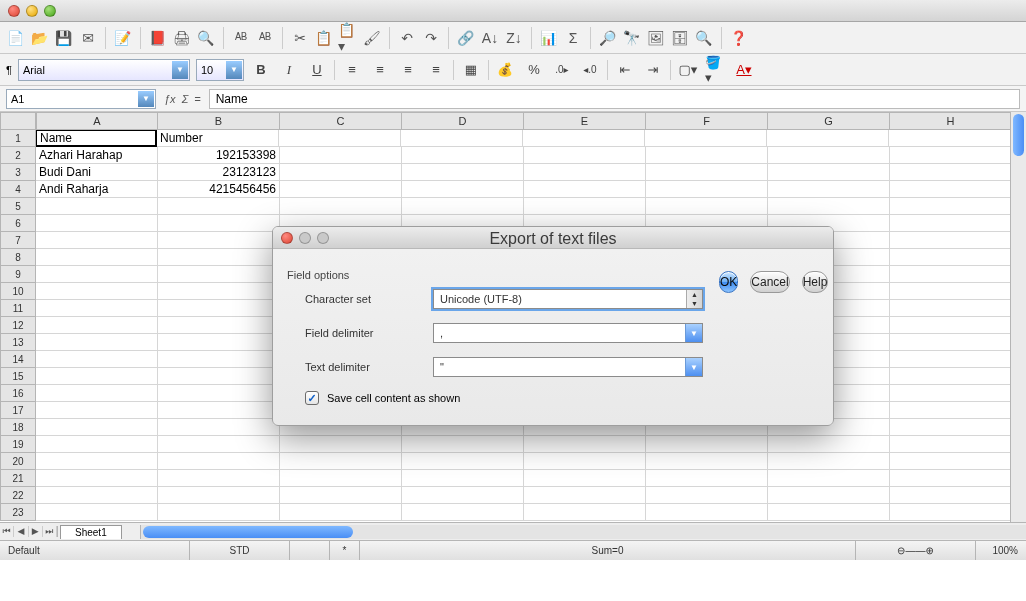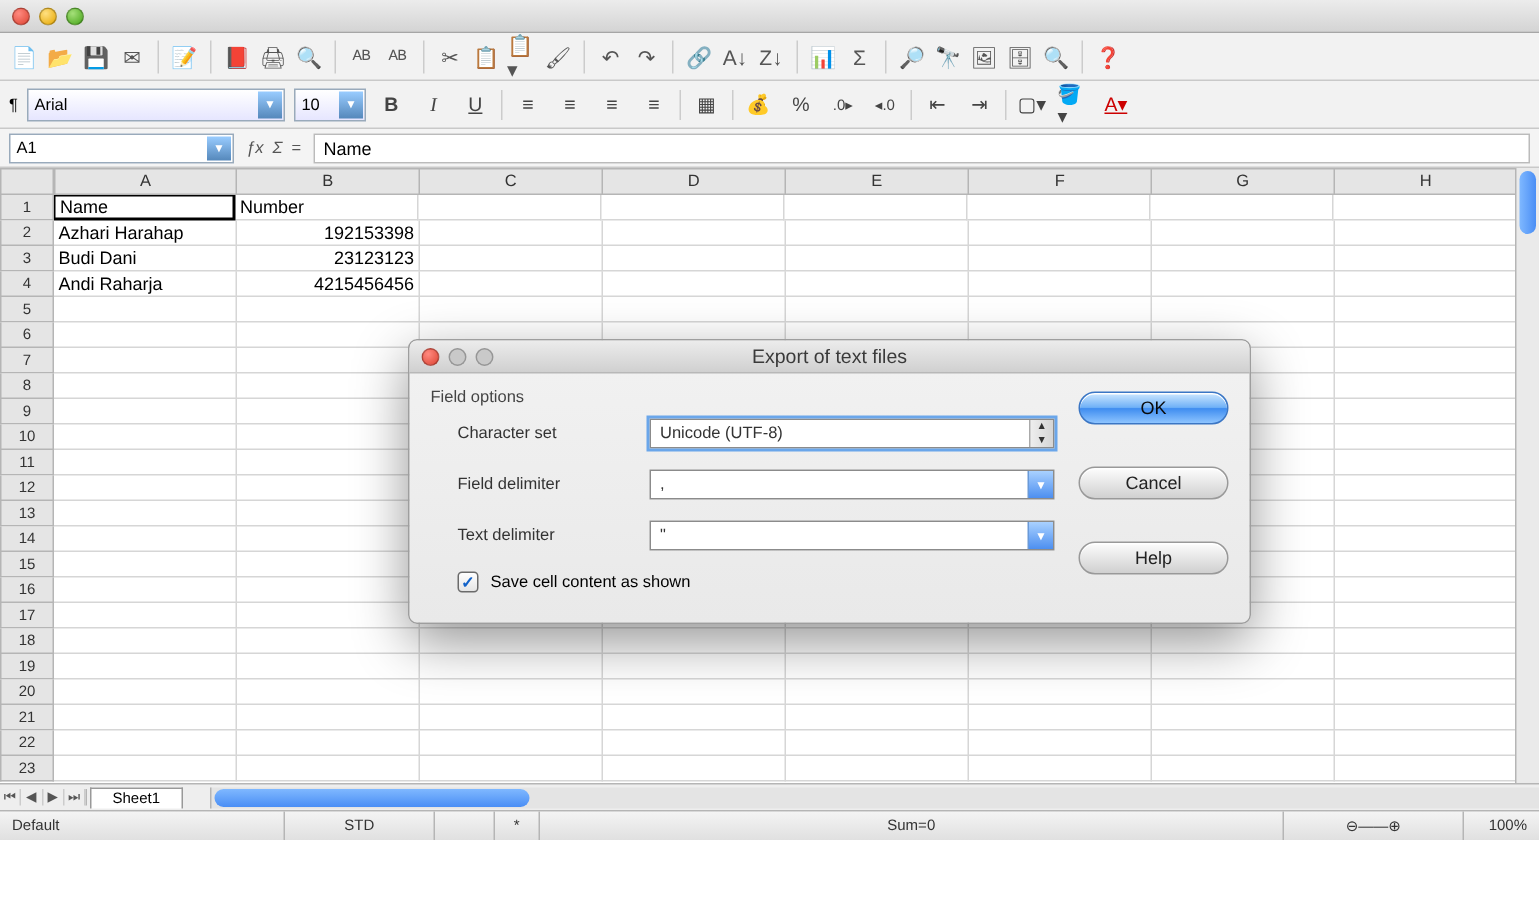--- a/index.html
+++ b/index.html
@@ -45,35 +45,35 @@
 .tab-nav span{flex:1;text-align:center;font-size:9px;color:#555;border-right:1px solid #ccc}
 .sheet-tab{background:#fff;border:1px solid #999;border-bottom:none;padding:1px 14px;font-size:10px;margin-left:2px}
 .hscroll{flex:1;margin-left:18px;height:14px;background:#e4e4e4;border-left:1px solid #b5b5b5;position:relative}
 .hscroll .thumb{position:absolute;left:2px;width:210px;top:1px;bottom:1px;background:linear-gradient(#7fb8ff,#4a8ef5);border-radius:6px}
 
 .statusbar{height:20px;background:linear-gradient(#f4f4f4,#e0e0e0);border-top:1px solid #b5b5b5;display:flex;align-items:center;font-size:10px;color:#333}
 .statusbar>div{border-right:1px solid #b5b5b5;padding:0 8px;height:100%;display:flex;align-items:center}
 
 
 .dialog{position:absolute;left:272px;top:226px;width:562px;background:linear-gradient(#f2f2f2,#e9e9e9);border:1px solid #9e9e9e;border-radius:6px;box-shadow:0 12px 36px rgba(0,0,0,.42);overflow:hidden}
-.dialog .dtitle{height:22px;background:linear-gradient(#ececec,#d0d0d0);display:flex;align-items:center;justify-content:center;position:relative;border-bottom:1px solid #b8b8b8;font-size:13px;color:#3a3a3a}
+.dialog .dtitle{height:22px;background:linear-gradient(#ececec,#d0d0d0);display:flex;align-items:flex-end;justify-content:center;position:relative;border-bottom:1px solid #b8b8b8;font-size:16px;color:#3a3a3a}
 .dialog .dtraffic{position:absolute;left:8px;top:5px;display:flex;gap:6px}
-.dbody{display:flex;padding:10px 14px 14px 14px;gap:16px}
+.dbody{display:flex;padding:20px 14px 14px 14px;gap:16px}
 .fieldset{flex:1;border:none}
 .legend{font-size:11px;color:#444;margin-bottom:8px}
 .form-row{display:flex;align-items:center;margin:6px 0 14px 18px;font-size:11px;color:#333}
 .form-row label{width:128px}
 .combo{flex:1;height:20px;background:#fff;border:1px solid #8b8b8b;position:relative;display:flex;align-items:center;padding:0 6px;font-size:11px;font-family:Monaco,monospace}
 .combo .spin{position:absolute;right:0;top:0;bottom:0;width:16px;background:linear-gradient(90deg,#eee,#d5d5d5);border-left:1px solid #aaa;display:flex;flex-direction:column}
 .combo .spin span{flex:1;display:flex;align-items:center;justify-content:center;font-size:7px;color:#333}
 .combo .dd{position:absolute;right:0;top:0;bottom:0;width:17px;background:linear-gradient(#a9d1ff,#4d8ff0);border-left:1px solid #6a9ad8;display:flex;align-items:center;justify-content:center;color:#fff;font-size:8px}
 .combo.focus{outline:2px solid #6aa6ea;outline-offset:0}
 .chk-row{display:flex;align-items:center;margin:6px 0 6px 18px;font-size:11px;gap:8px}
 .chkbox{width:14px;height:14px;border:1px solid #6b6b6b;border-radius:3px;background:linear-gradient(#fff,#e5e5e5);display:flex;align-items:center;justify-content:center;color:#1262c9;font-size:11px;font-weight:bold}
-.btn-col{width:100px;display:flex;flex-direction:column;gap:28px;padding-top:2px}
+.btn-col{width:100px;display:flex;flex-direction:row;gap:12px;padding-top:2px}
 .aqua-btn{height:22px;border-radius:11px;background:linear-gradient(#fdfdfd,#d0d0d0);border:1px solid #999;box-shadow:inset 0 1px 0 #fff;font-size:12px;color:#222;display:flex;align-items:center;justify-content:center;cursor:pointer}
 .aqua-btn.primary{background:linear-gradient(#cfe8ff,#6fb1f7 48%,#3f8df0 52%,#8dc4ff);border:1px solid #3b76c4;color:#0a0a0a;font-weight:500}
 </style>
 </head>
 <body>
 
 <div class="titlebar">
   <div class="traffic">
     <div class="tl r"></div>
     <div class="tl y"></div>

